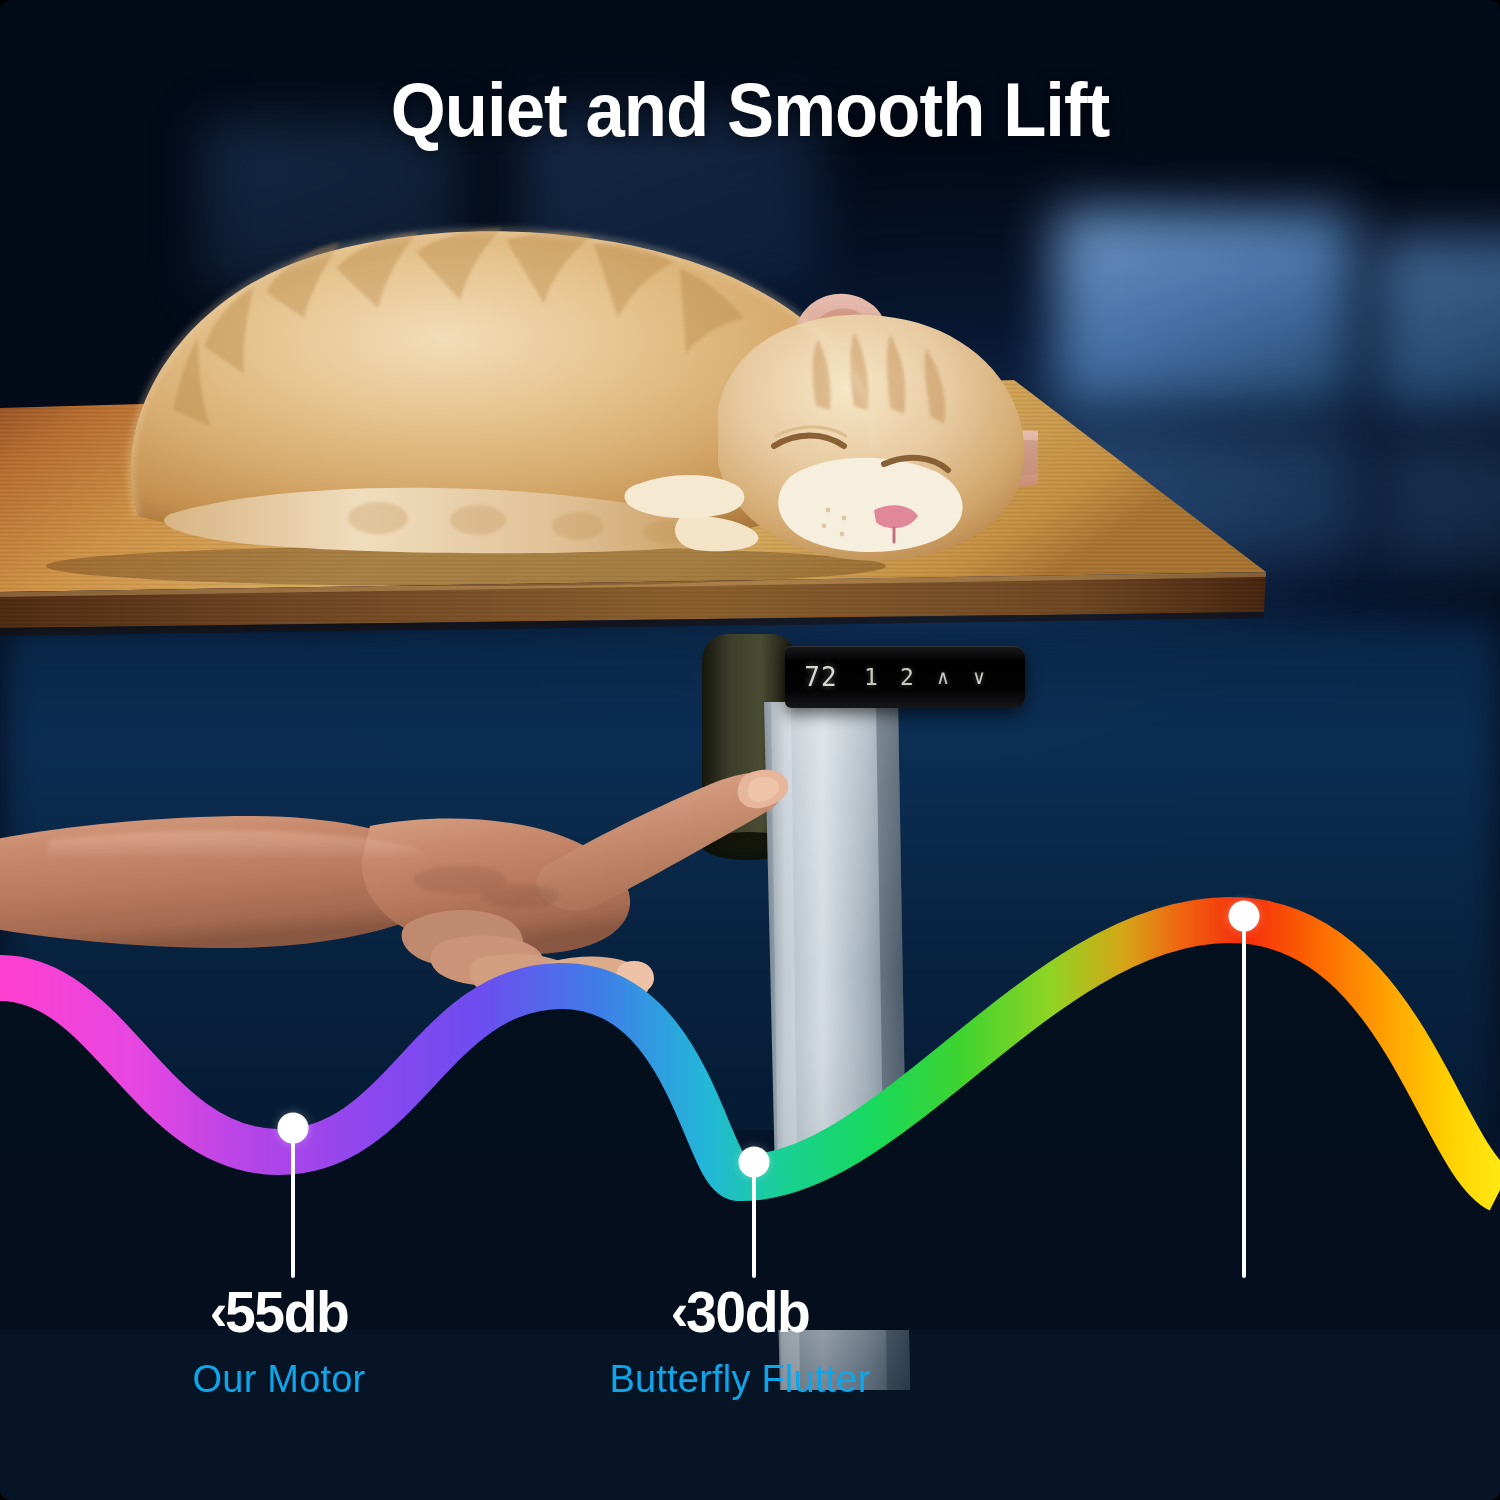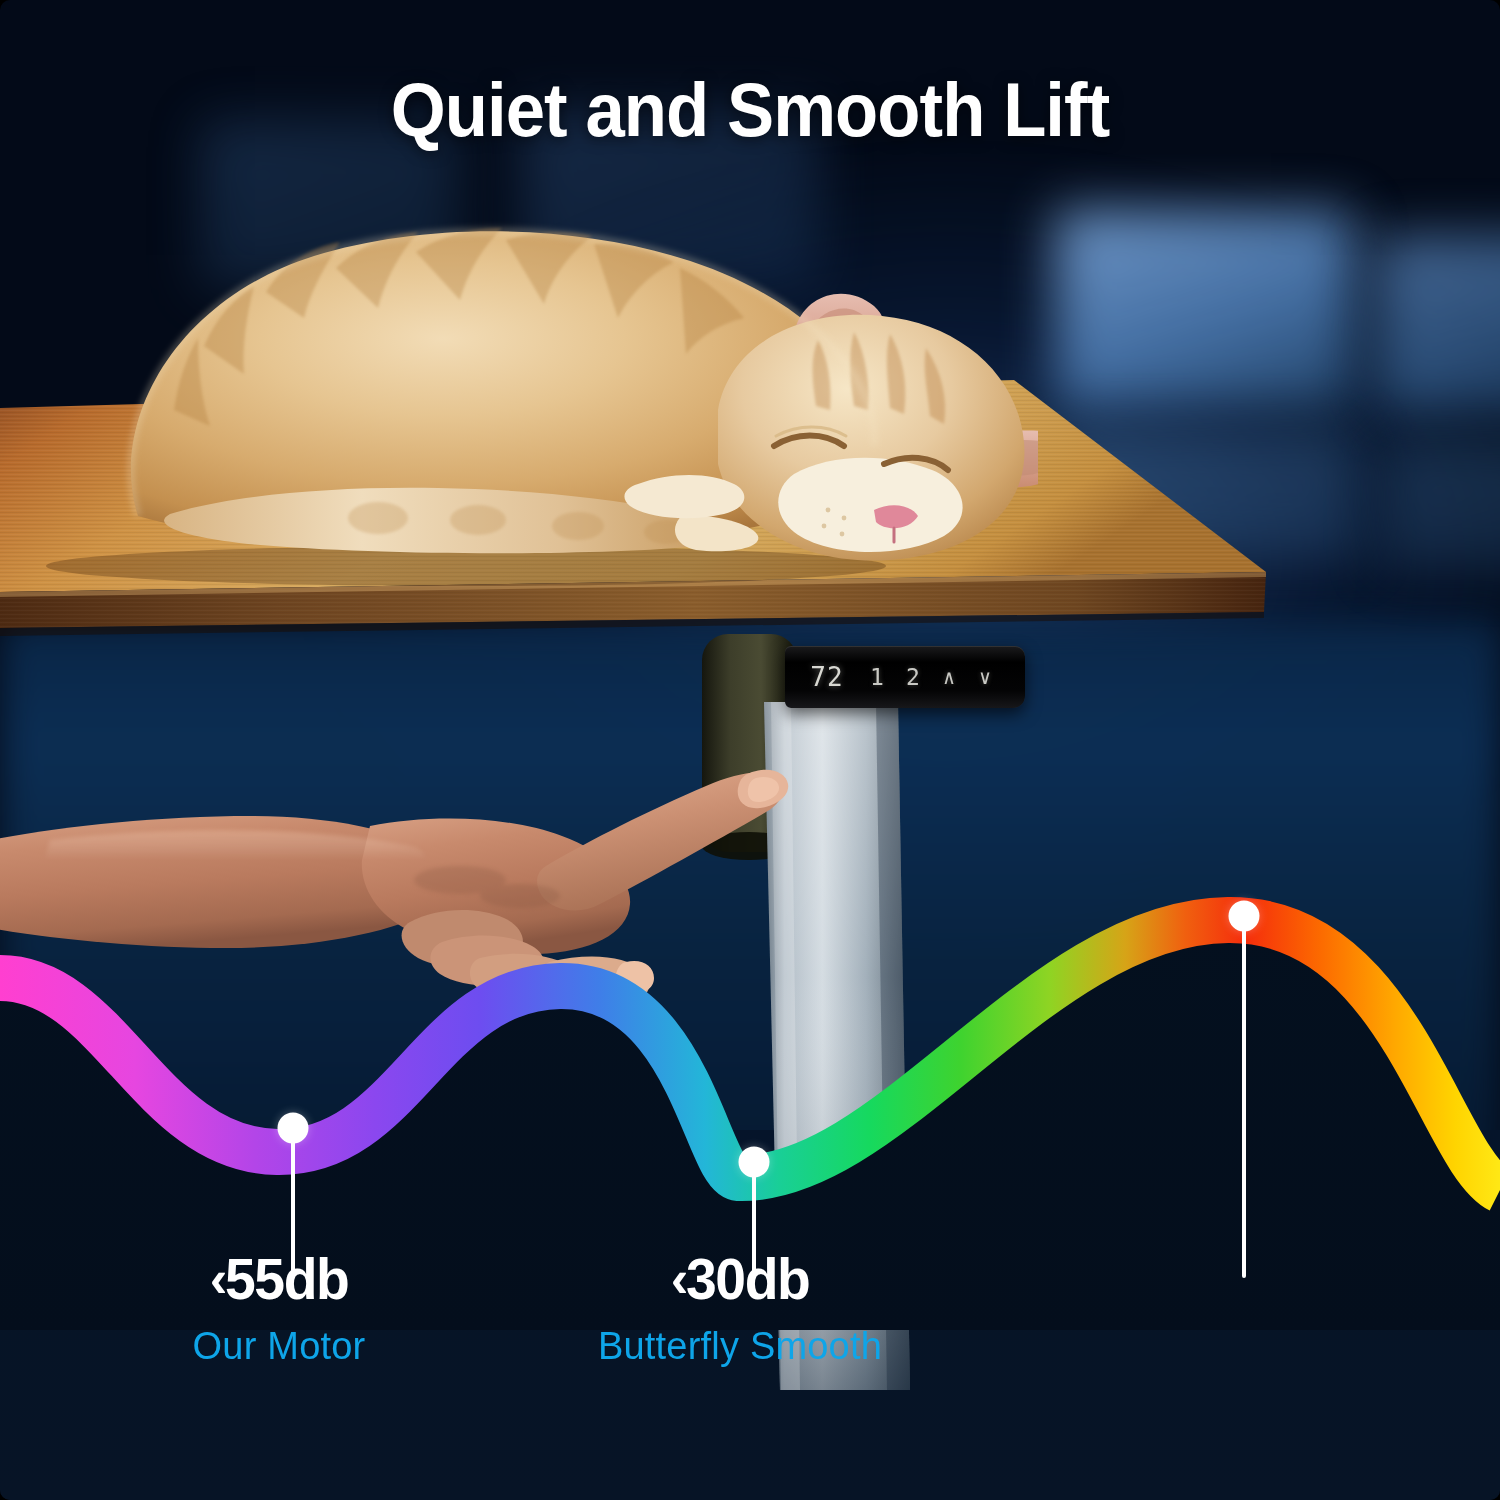--- a/index.html
+++ b/index.html
@@ -74,21 +74,21 @@
   
   .leg-wrap{position:absolute;left:640px;top:630px;width:420px;height:760px;}
 
   .panel{
     position:absolute;left:785px;top:646px;width:240px;height:62px;
     background:linear-gradient(180deg,#1b1b1d 0%,#000 26%,#040405 72%,#17171a 100%);
     border-radius:6px 10px 12px 6px;
     box-shadow:0 6px 16px rgba(0,0,0,.6), inset 0 1px 0 rgba(255,255,255,.10);
     display:flex;align-items:center;
   }
-  .panel-inner{display:flex;align-items:center;gap:0;width:100%;padding:0 10px;}
+  .panel-inner{display:flex;align-items:center;gap:0;width:100%;padding:0 4px;}
   .seg{
     color:#d8d8d2;font-size:26px;letter-spacing:1px;
     font-family:"DejaVu Sans Mono", monospace;
     text-shadow:0 0 6px rgba(220,220,210,.45);
     width:64px;text-align:center;
     transform:scaleY(1.05);
   }
   .pk{
     color:#c9c9c4;font-size:23px;width:36px;text-align:center;
     font-family:"DejaVu Sans Mono", monospace;
@@ -110,21 +110,21 @@
     position:absolute;left:50%;transform:translateX(-50%);
     width:4px;background:#ffffff;border-radius:2px;
   }
   .marker .dot{
     position:absolute;left:50%;top:0;transform:translate(-50%,-50%);
     width:31px;height:31px;border-radius:50%;background:#ffffff;
     box-shadow:0 0 10px rgba(255,255,255,.28);
   }
 
   
-  .labels{position:absolute;left:0;top:1250px;width:1345px;height:170px;}
+  .labels{position:absolute;left:0;top:1283px;width:1345px;height:170px;}
   .lab{position:absolute;text-align:center;color:#ffffff;}
   .lab .val{
     font-size:57px;font-weight:bold;letter-spacing:-1.5px;
     line-height:1.04;white-space:nowrap;
     transform:scaleX(.97);
   }
   .lab .val .gt{font-size:52px;display:inline-block;transform:translateY(-2px) scaleX(1.05);font-weight:bold;}
   .lab .cap{
     margin-top:16px;font-size:38px;font-weight:normal;letter-spacing:.2px;
     white-space:nowrap;color:#0ea5e9;
@@ -453,19 +453,19 @@
 
   <div class="labels">
 
     <div class="lab l1">
       <div class="val"><span class="gt">‹</span><span>55db</span></div>
       <div class="cap">Our Motor</div>
     </div>
 
     <div class="lab l2">
       <div class="val"><span class="gt">‹</span><span>30db</span></div>
-      <div class="cap">Butterfly Smooth</div>
+      <div class="cap">Butterfly Flutter</div>
     </div>
 
 
   </div>
 
 </div>
 
 </body></html>

